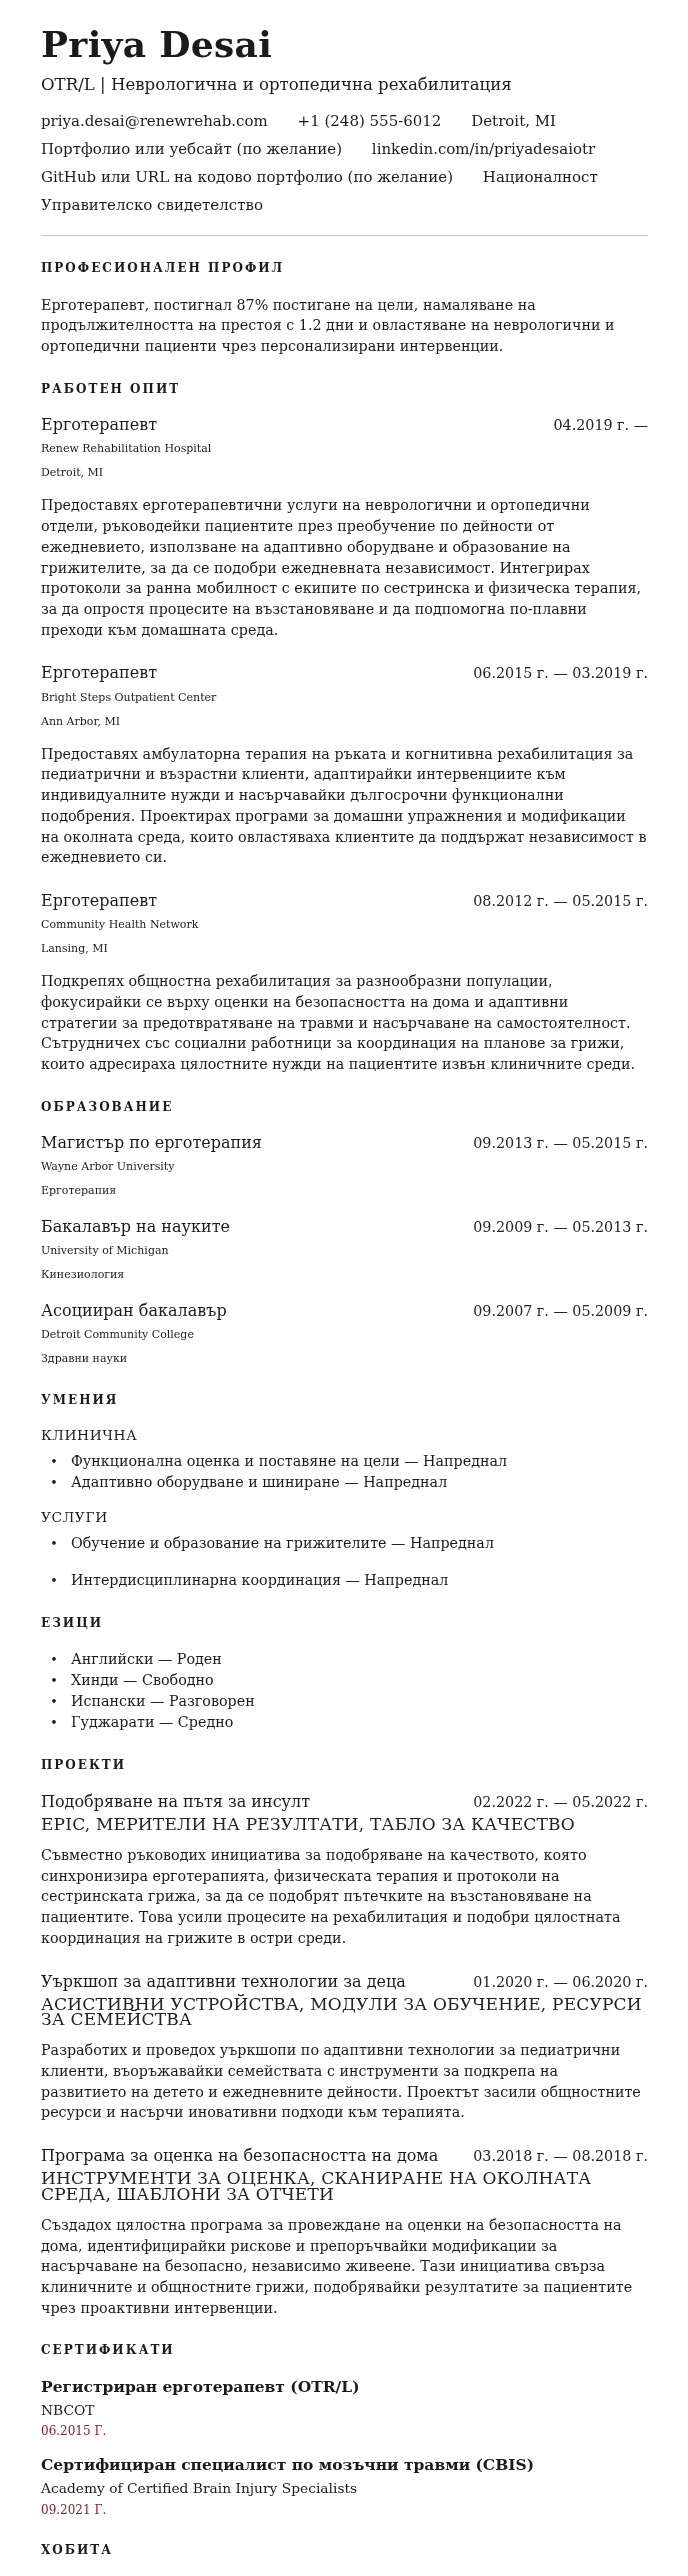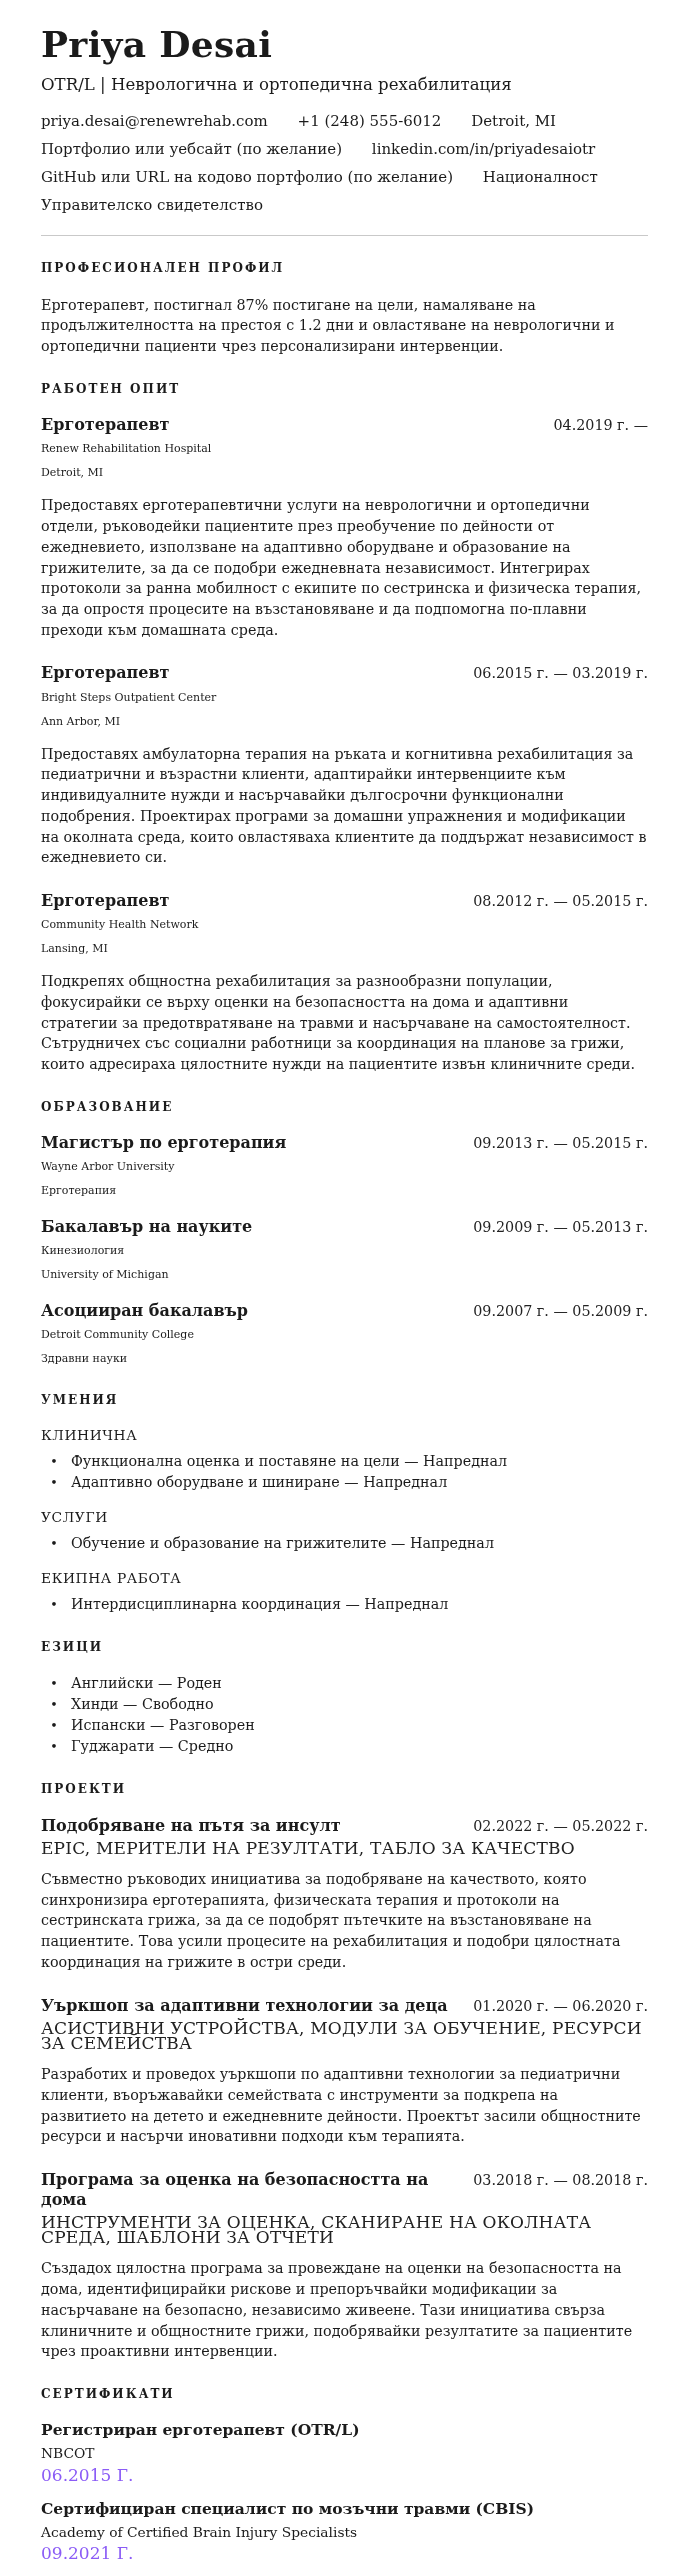--- a/index.html
+++ b/index.html
@@ -51,21 +51,21 @@
 
   
   .entry { margin-bottom: 23px; }
   .entry:last-child { margin-bottom: 0; }
   .entry-head {
     display: flex;
     justify-content: space-between;
     align-items: baseline;
     margin-bottom: 5.7px;
   }
-  .entry-title { font-size: 16px; font-weight: 700; line-height: 19.5px; }
+  .entry-title { font-size: 16px; font-weight: 400; line-height: 19.5px; }
   .entry-dates { font-size: 14.3px; white-space: nowrap; color: #222222; padding-left: 17px; }
   .entry-line { font-size: 11px; line-height: 18.4px; margin-bottom: 5.7px; }
   .entry-desc {
     font-size: 14.3px;
     line-height: 20.7px;
     margin-top: 12.6px;
     max-width: 606px;
   }
   .edu-entry { margin-bottom: 16px; }
 
@@ -100,21 +100,21 @@
     line-height: 15.5px;
     color: #222222;
     margin-top: 1.1px;
   }
 
   
   .cert { margin-bottom: 16px; }
   .cert:last-child { margin-bottom: 0; }
   .cert-title { font-size: 15.5px; font-weight: 700; line-height: 19px; margin-bottom: 5.7px; }
   .cert-issuer { font-size: 13.8px; line-height: 17px; margin-bottom: 5.7px; }
-  .cert-date { font-size: 17px; line-height: 15px; color: #8b5cf6; }
+  .cert-date { font-size: 12px; line-height: 15px; color: #7f1d1d; }
 </style>
 </head>
 <body>
 
 <div class="page">
 
   <header>
     <h1 class="name">Priya Desai</h1>
     <div class="tagline">OTR/L | Неврологична и ортопедична рехабилитация</div>
 
@@ -189,22 +189,22 @@
       </div>
       <div class="entry-line">Wayne Arbor University</div>
       <div class="entry-line">Ерготерапия</div>
     </div>
 
     <div class="entry edu-entry">
       <div class="entry-head">
         <span class="entry-title">Бакалавър на науките</span>
         <span class="entry-dates">09.2009 г. — 05.2013 г.</span>
       </div>
+      <div class="entry-line">University of Michigan</div>
       <div class="entry-line">Кинезиология</div>
-      <div class="entry-line">University of Michigan</div>
     </div>
 
     <div class="entry edu-entry">
       <div class="entry-head">
         <span class="entry-title">Асоцииран бакалавър</span>
         <span class="entry-dates">09.2007 г. — 05.2009 г.</span>
       </div>
       <div class="entry-line">Detroit Community College</div>
       <div class="entry-line">Здравни науки</div>
     </div>
@@ -222,21 +222,20 @@
     </div>
 
     <div class="skill-group">
       <h3 class="skill-h">УСЛУГИ</h3>
       <ul class="blist">
         <li>Обучение и образование на грижителите — Напреднал</li>
       </ul>
     </div>
 
     <div class="skill-group">
-      <h3 class="skill-h">ЕКИПНА РАБОТА</h3>
       <ul class="blist">
         <li>Интердисциплинарна координация — Напреднал</li>
       </ul>
     </div>
   </section>
 
   <section>
     <h2 class="sec-h">ЕЗИЦИ</h2>
     <ul class="blist">
       <li>Английски — Роден</li>

